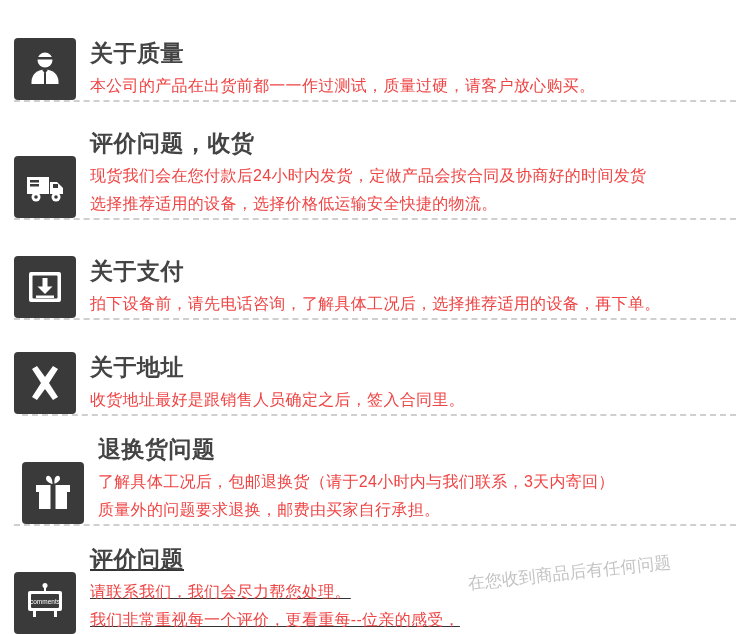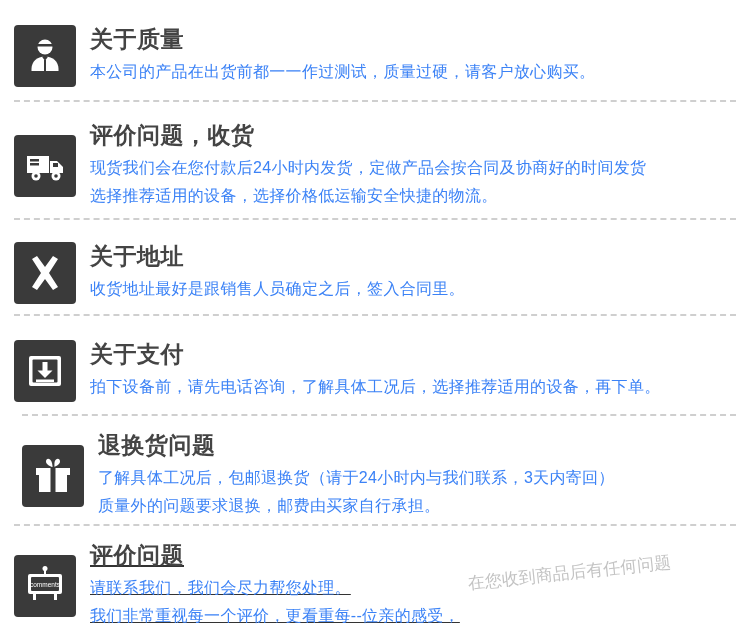--- a/index.html
+++ b/index.html
@@ -15,21 +15,21 @@
     overflow: hidden;
   }
   .page {
     position: relative;
     width: 750px;
     height: 634px;
     background: #ffffff;
   }
   .faq-section {
     display: flex;
-    align-items: center;
+    align-items: flex-end;
     padding: 0 10px 0 14px;
     box-sizing: border-box;
     position: relative;
   }
   .faq-section + .faq-section::before {
     content: "";
     position: absolute;
     top: 0;
     left: 14px;
     right: 14px;
@@ -58,21 +58,21 @@
   .faq-title {
     font-size: 23px;
     font-weight: bold;
     color: #444444;
     line-height: 1.5;
     margin: 0 0 2px 0;
     letter-spacing: 0.5px;
   }
   .faq-line {
     font-size: 16px;
-    color: #3b82f6;
+    color: #ef4444;
     line-height: 1.75;
     margin: 0;
     letter-spacing: 0.3px;
   }
   
   .s0 { height: 100px; padding-top: 4px; }
   .s1 { height: 118px; padding-top: 6px; }
   .s2 { height: 100px; padding-top: 6px; }
   .s3 { height: 96px;  padding-top: 6px; }
   .s4 { height: 110px; padding-top: 6px; margin-left: 8px; }
@@ -127,45 +127,45 @@
         <circle cx="33" cy="32" r="1.8" fill="#3a3a3a"></circle>
       </svg>
     </div>
     <div class="text-col">
       <div class="faq-title">评价问题，收货</div>
       <p class="faq-line">现货我们会在您付款后24小时内发货，定做产品会按合同及协商好的时间发货</p>
       <p class="faq-line">选择推荐适用的设备，选择价格低运输安全快捷的物流。</p>
     </div>
   </div>
 
-  <div class="faq-section s3">
-    <div class="icon-box">
-      <svg width="44" height="44" viewBox="0 0 44 44" aria-hidden="true">
-        <path d="M9 8l5-3 8 11 8-11 5 3-9 14 9 14-5 3-8-11-8 11-5-3 9-14z" fill="#ffffff"></path>
-      </svg>
-    </div>
-    <div class="text-col">
-      <div class="faq-title">关于地址</div>
-      <p class="faq-line">收货地址最好是跟销售人员确定之后，签入合同里。</p>
-    </div>
-  </div>
-
   <div class="faq-section s2">
     <div class="icon-box">
       <svg width="44" height="44" viewBox="0 0 44 44" aria-hidden="true">
         <rect x="6" y="7" width="32" height="30" rx="2" fill="#ffffff"></rect>
         <rect x="9.5" y="10.5" width="25" height="23" rx="1" fill="#3a3a3a"></rect>
         <rect x="19.5" y="13" width="5" height="9" fill="#ffffff"></rect>
         <path d="M14.5 21.5L22 29l7.5-7.5z" fill="#ffffff"></path>
         <rect x="13" y="30.5" width="18" height="2.5" fill="#ffffff"></rect>
       </svg>
     </div>
     <div class="text-col">
       <div class="faq-title">关于支付</div>
       <p class="faq-line">拍下设备前，请先电话咨询，了解具体工况后，选择推荐适用的设备，再下单。</p>
+    </div>
+  </div>
+
+  <div class="faq-section s3">
+    <div class="icon-box">
+      <svg width="44" height="44" viewBox="0 0 44 44" aria-hidden="true">
+        <path d="M9 8l5-3 8 11 8-11 5 3-9 14 9 14-5 3-8-11-8 11-5-3 9-14z" fill="#ffffff"></path>
+      </svg>
+    </div>
+    <div class="text-col">
+      <div class="faq-title">关于地址</div>
+      <p class="faq-line">收货地址最好是跟销售人员确定之后，签入合同里。</p>
     </div>
   </div>
 
   <div class="faq-section s4">
     <div class="icon-box">
       <svg width="44" height="44" viewBox="0 0 44 44" aria-hidden="true">
         <rect x="5" y="14" width="34" height="7" fill="#ffffff"></rect>
         <rect x="8" y="21" width="28" height="17" fill="#ffffff"></rect>
         <rect x="19.5" y="14" width="5" height="24" fill="#3a3a3a"></rect>
         <path d="M21 13c-3-1-6-3-6-5.5S17 4 19 5.5 21.5 11 21.5 13z" fill="#ffffff"></path>

